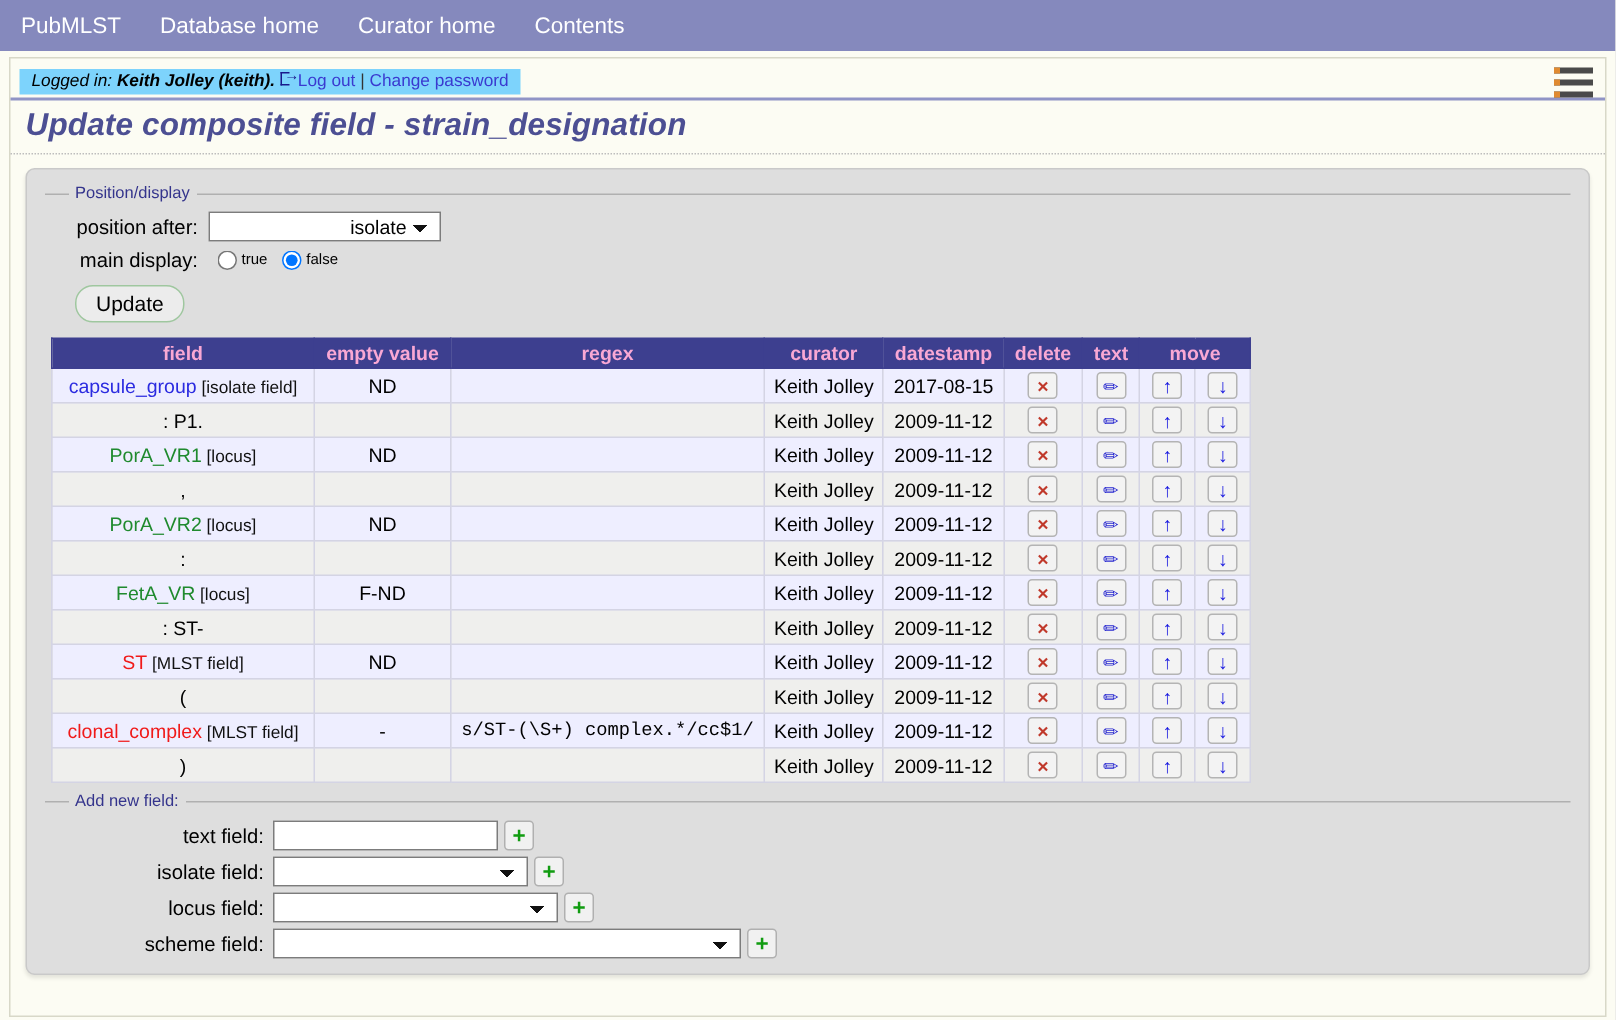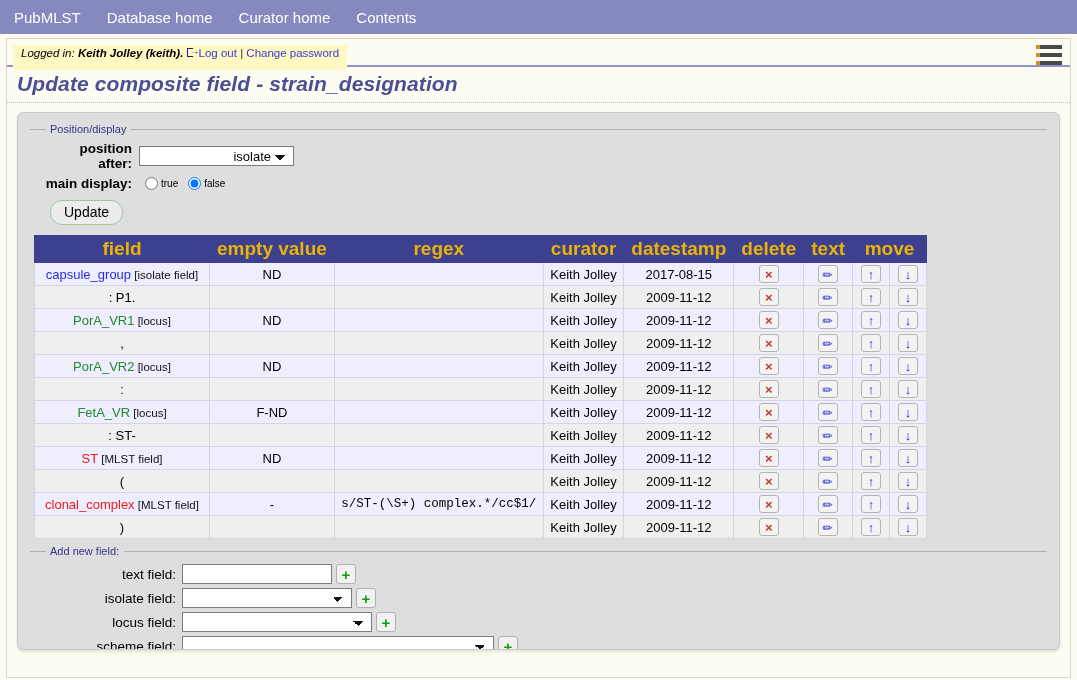--- a/index.html
+++ b/index.html
@@ -44,22 +44,22 @@
   }
 
   .loginbar-wrap {
     position: relative;
     padding: 6px 0 0 6px;
     height: 24px;
     box-sizing: border-box;
   }
   .loginbar {
     display: inline-block;
-    background: #fef9c3;
-    padding: 2px 8px 11px 8px;
+    background: #7dd3fc;
+    padding: 2px 8px 3px 8px;
     font-size: 11.5px;
     font-style: italic;
     white-space: nowrap;
   }
   .loginbar b { font-style: italic; }
   .loginbar a {
     color: #3a3ad0;
     text-decoration: none;
     font-style: normal;
   }
@@ -154,21 +154,20 @@
   .form-row {
     display: flex;
     align-items: center;
     margin-bottom: 5px;
   }
   .form-label {
     font-size: 13.5px;
     color: #000;
     text-align: right;
     padding-right: 7px;
-    font-weight: bold;
   }
   .pd-inner .form-label { width: 88px; }
 
   select.styled, input.styled {
     font-family: "Liberation Sans", sans-serif;
     font-size: 13px;
     border: 1px solid #7c7c7c;
     background: #fff;
     height: 20px;
     box-sizing: border-box;
@@ -208,23 +207,23 @@
   }
 
   
   table.resultstable {
     border-collapse: collapse;
     margin: 4px 0 0 4px;
     font-size: 13px;
   }
   table.resultstable th {
     background: #3d3f8f;
-    color: #eab308;
+    color: #f9a8d4;
     font-weight: bold;
-    font-size: 19px;
+    font-size: 13px;
     padding: 2px 7px;
     border: 1px solid #3d3f8f;
     white-space: nowrap;
   }
   table.resultstable td {
     border: 1px solid #d4d4e4;
     padding: 2px 6px;
     text-align: center;
     height: 18px;
     white-space: nowrap;

